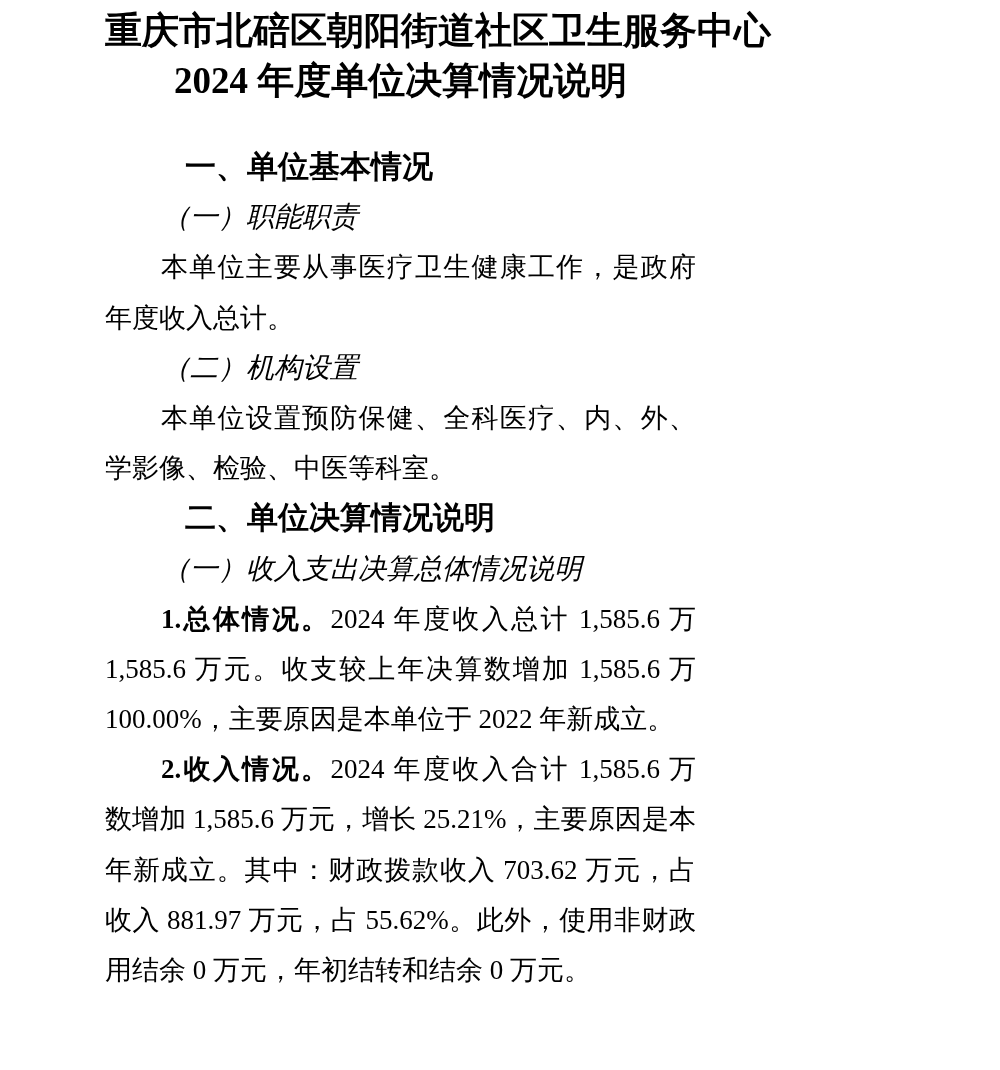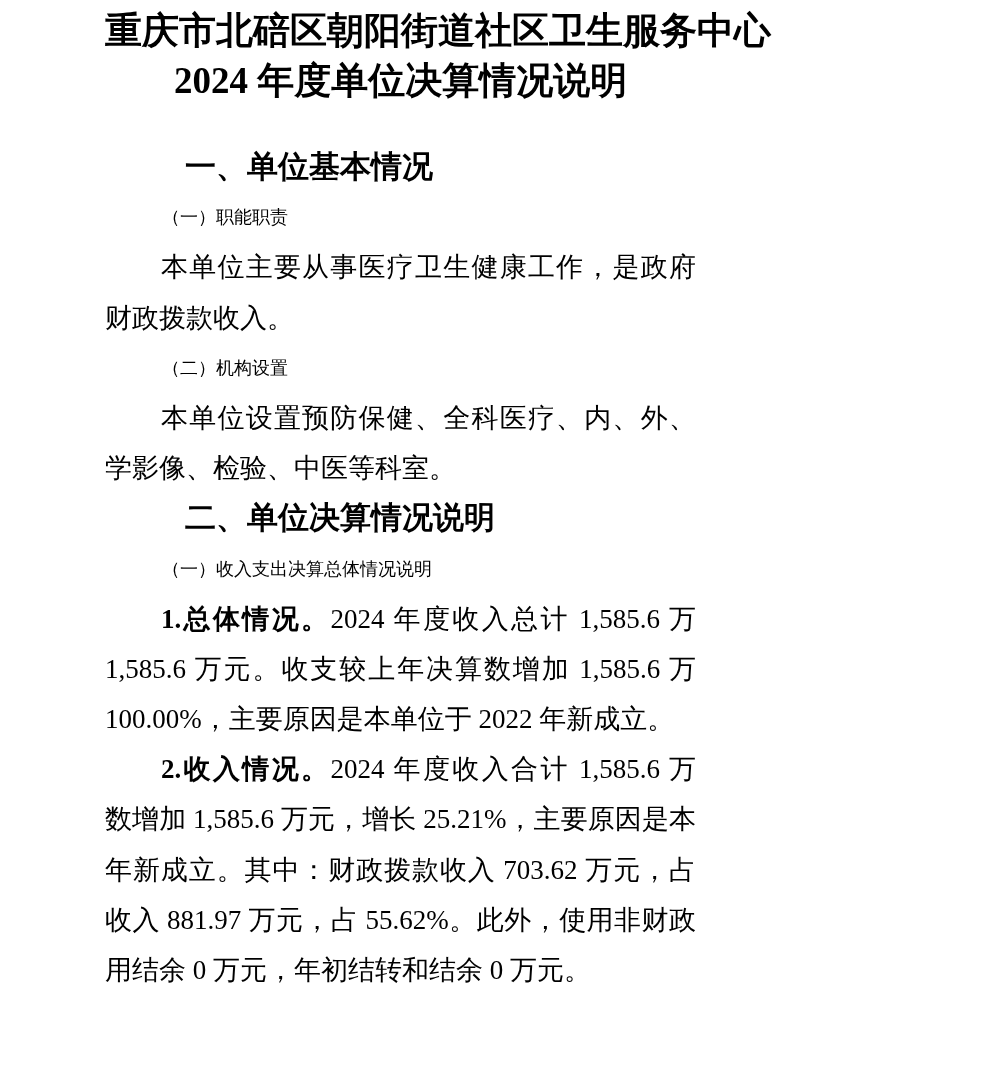--- a/index.html
+++ b/index.html
@@ -39,25 +39,26 @@
     line-height: 50.2px;
     height: 50.2px;
     overflow: hidden;
     padding-left: 80px;
   }
   .h1.first-h {
     margin-top: 36px;
   }
   
   .h2 {
-    font-size: 18px;
+    font-size: 28px;
     line-height: 50.2px;
     height: 50.2px;
     overflow: hidden;
     padding-left: 57px;
+    font-style: italic;
   }
   
   .bl {
     font-size: 27px;
     line-height: 50.2px;
     height: 50.2px;
     overflow: hidden;
   }
   
   .ind {
@@ -81,21 +82,21 @@
   <div class="title">
     <div class="title-line">重庆市北碚区朝阳街道社区卫生服务中心</div>
     <div class="title-line">2024 年度单位决算情况说明</div>
   </div>
 
   <div class="h1 first-h">一、单位基本情况</div>
 
   <div class="h2">（一）职能职责</div>
 
   <div class="bl j ind">本单位主要从事医疗卫生健康工作，是政府办非营利性一</div>
-  <div class="bl">财政拨款收入。</div>
+  <div class="bl">年度收入总计。</div>
 
   <div class="h2">（二）机构设置</div>
 
   <div class="bl j ind">本单位设置预防保健、全科医疗、内、外、妇、口腔、医</div>
   <div class="bl">学影像、检验、中医等科室。</div>
 
   <div class="h1">二、单位决算情况说明</div>
 
   <div class="h2">（一）收入支出决算总体情况说明</div>
 

